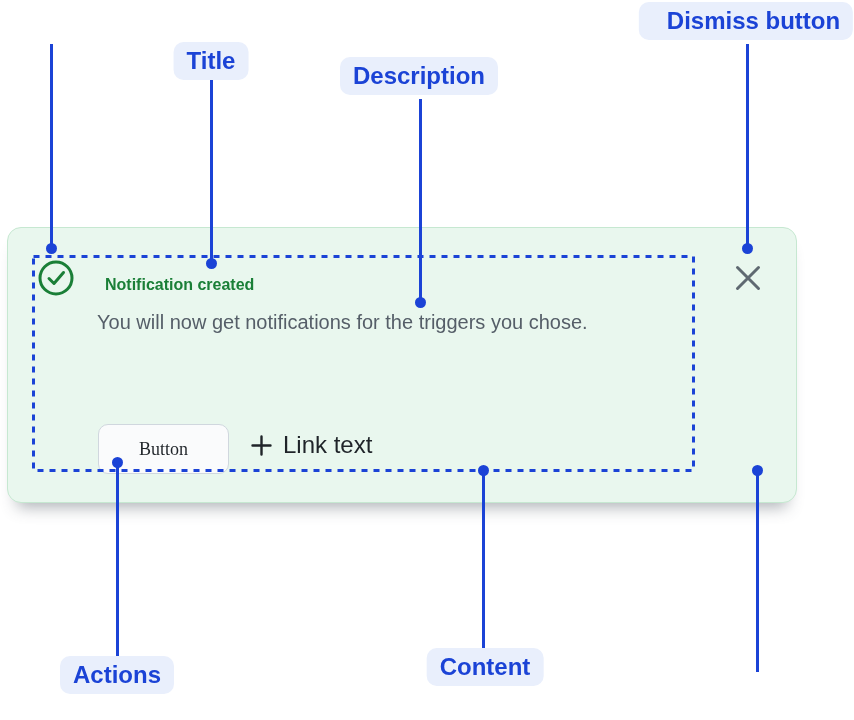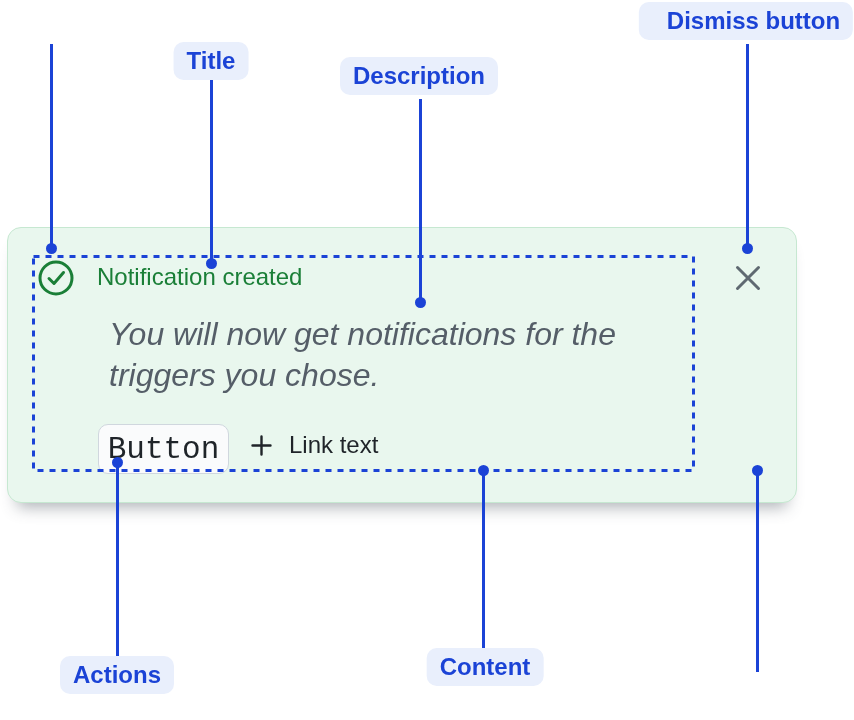--- a/index.html
+++ b/index.html
@@ -54,64 +54,63 @@
     border-radius: 14px;
     box-shadow: 0 14px 16px -10px rgba(70, 80, 92, 0.45);
   }
 
   .status-icon { position: absolute; left: 29px; top: 31px; }
 
   .card-title {
     position: absolute;
     left: 89px;
     top: 35px;
-    margin: 0;
-    font-size: 24px;
+    margin: 8px;
+    font-size: 16px;
     line-height: 28px;
-    font-weight: 400;
+    font-weight: 700;
     color: var(--success-green, #1a7f37);
   }
 
   .card-desc {
     position: absolute;
     left: 89px;
     top: 74px;
-    margin: 12px;
+    margin: 0;
     width: 596px;
-    font-size: 32px;
+    font-size: 20px;
     line-height: 41px;
     font-weight: 400;
     color: var(--description-text, #555e68);
-    font-style: italic;
   }
 
   .action-button {
     position: absolute;
     left: 90px;
     top: 196px;
     width: 131px;
     height: 50px;
     box-sizing: border-box;
     background: var(--button-bg, #fafbfc);
     border: 1px solid var(--button-border, #d0d7de);
     border-radius: 10px;
-    font-family: Liberation Mono, monospace;
-    font-size: 31px;
+    font-family: Liberation Serif, serif;
+    font-size: 18px;
     color: var(--action-text, #1f2429);
     cursor: pointer;
   }
 
   .action-link {
     position: absolute;
     left: 241px;
     top: 192px;
     height: 50px;
     display: flex;
     align-items: center;
-    gap: 15px;
+    gap: 9px;
     text-decoration: none;
     font-size: 24px;
     color: var(--action-text, #1f2429);
     cursor: pointer;
   }
 
   .dismiss-button {
     position: absolute;
     left: 722px;
     top: 32px;

